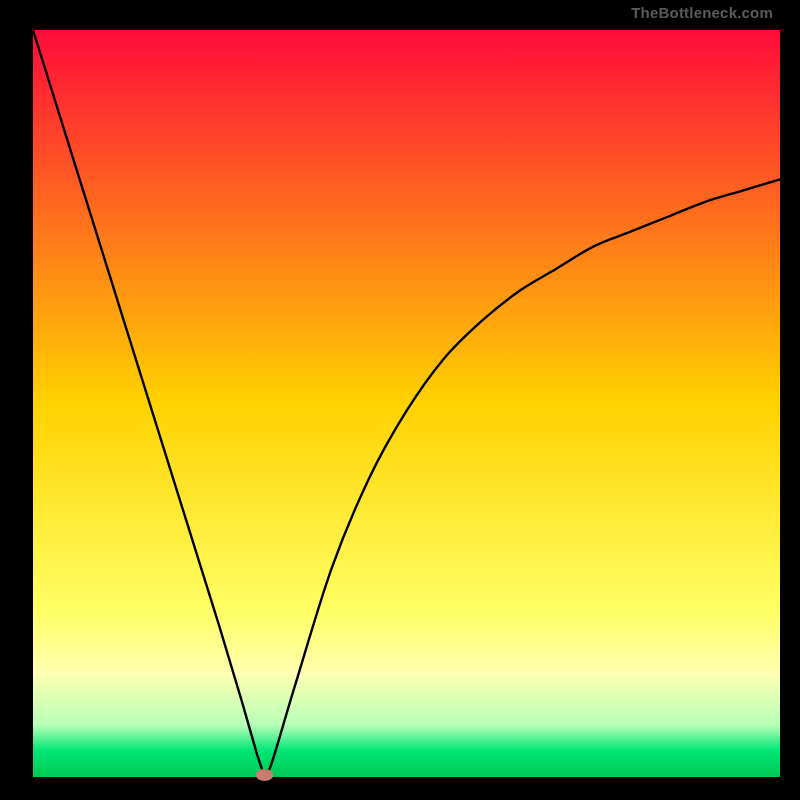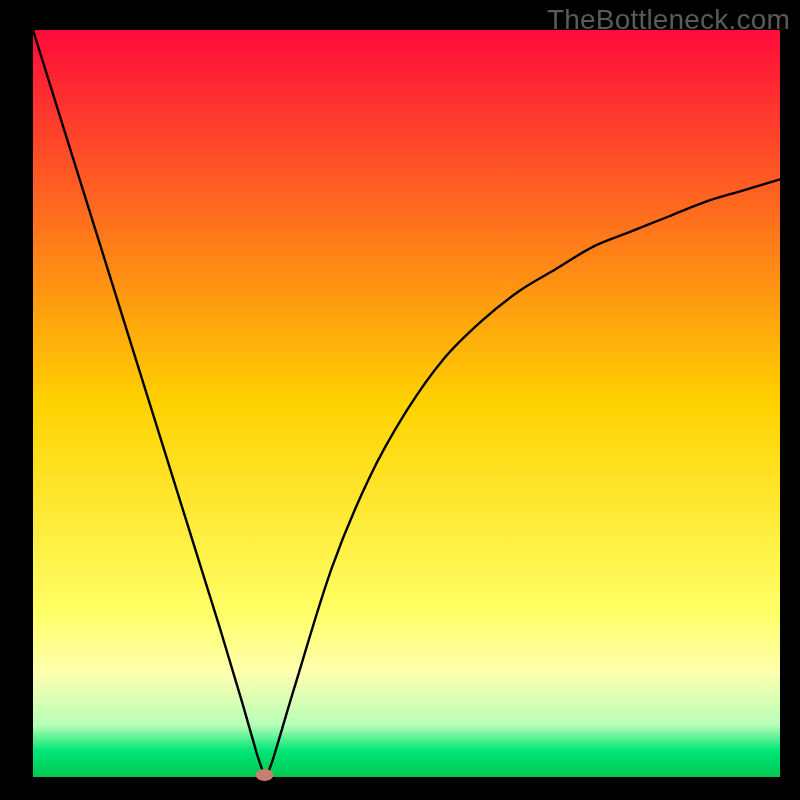--- a/index.html
+++ b/index.html
@@ -13,24 +13,24 @@
   }
   .frame {
     position: relative;
     width: 800px;
     height: 800px;
     background: #000;
   }
   .watermark {
     position: absolute;
     top: 4px;
-    right: 10px;
+    right: 27px;
     color: #5a5a5a;
-    font-size: 28px;
-    font-weight: 400;
+    font-size: 15px;
+    font-weight: 700;
     letter-spacing: 0.2px;
     user-select: none;
   }
   svg {
     position: absolute;
     top: 0;
     left: 0;
   }
 </style>
 </head>

